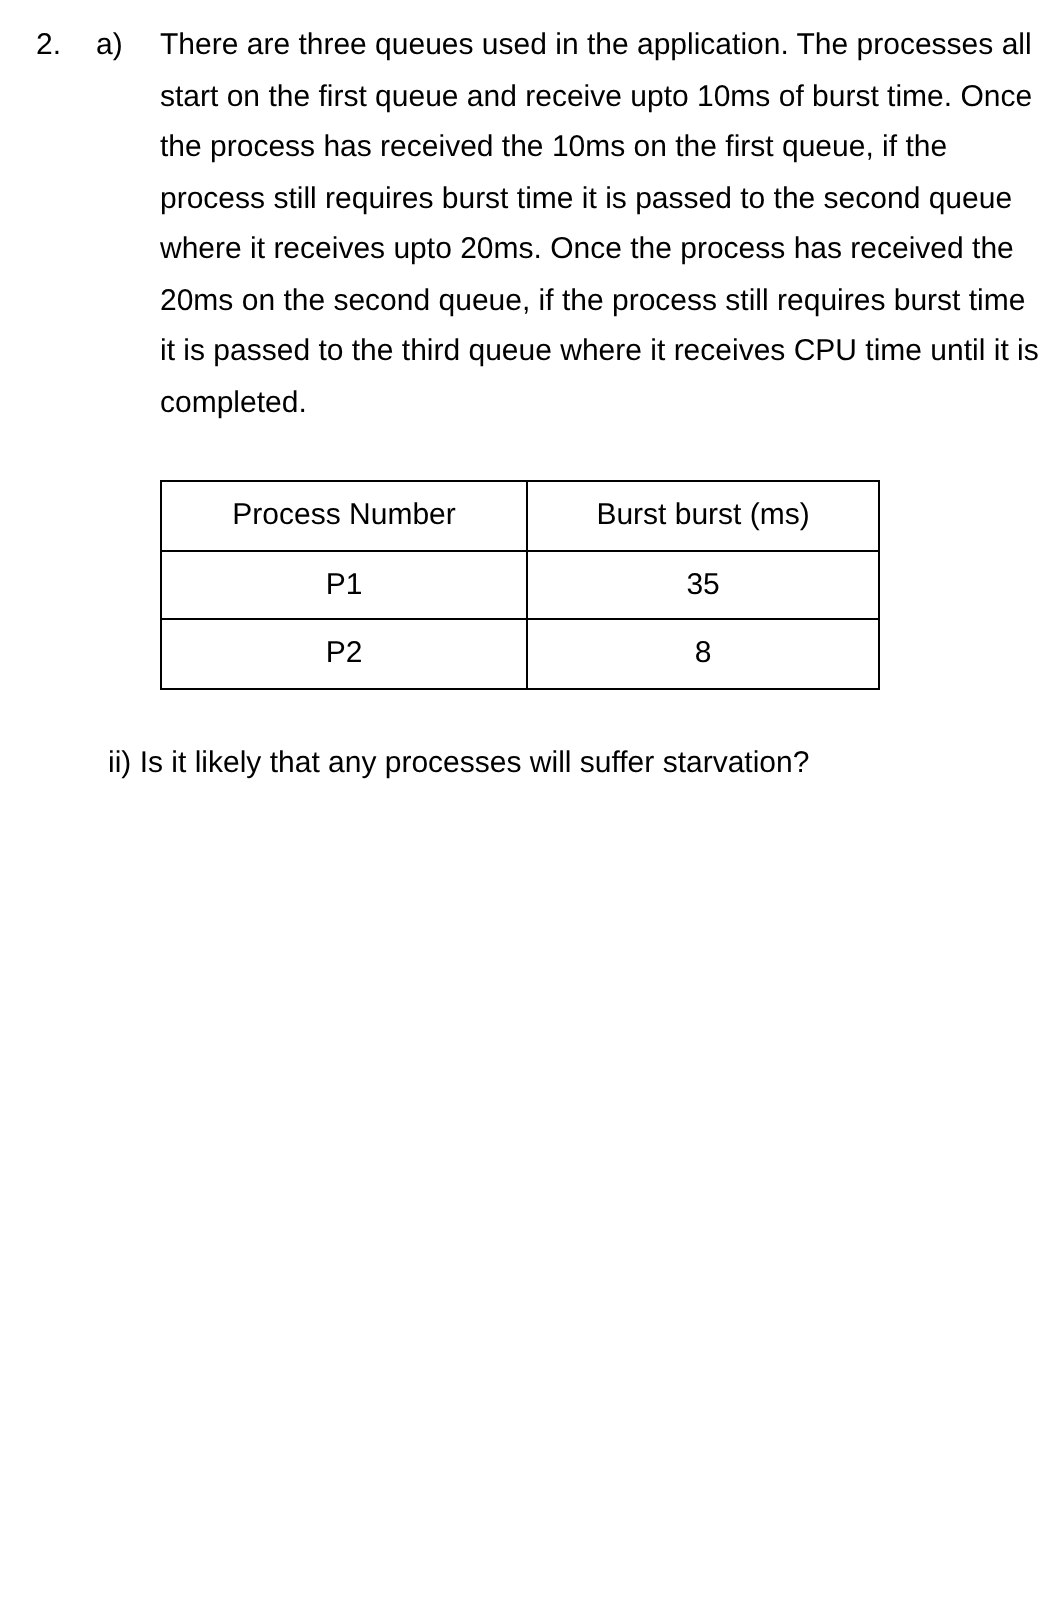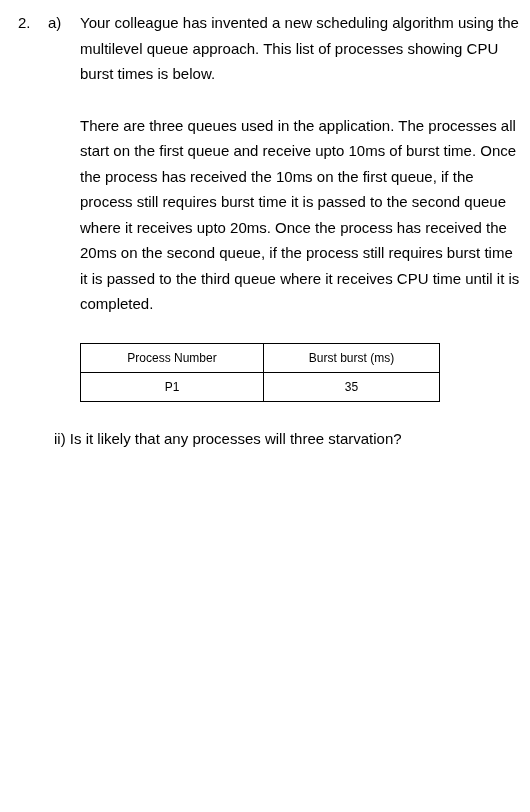--- a/index.html
+++ b/index.html
@@ -42,44 +42,47 @@
       border-collapse: collapse;
       width: 360px;
       margin-top: 12px;
       margin-bottom: 24px;
     }
     th, td {
       border: 1px solid #000;
       padding: 4px 8px;
       text-align: center;
       font-weight: normal;
-      font-size: 12px;
+      font-size: 15px;
     }
     .subpart {
       margin-left: -26px;
     }
   </style>
 </head>
 <body>
 
 <div class="question-wrapper">
   <div class="q-number">2.</div>
   <div class="q-part">a)</div>
   <div class="q-content">
-    <div class="para">Your colleague has invented a new scheduling algorithm using the multilevel queue approach. This list of processes showing CPU burst times is below.</div>
     <div class="para">There are three queues used in the application.  The processes all start on the first queue and receive upto 10ms of burst time.  Once the process has received the 10ms on the first queue, if the process still requires burst time it is passed to the second queue where it receives upto 20ms.  Once the process has received the 20ms on the second queue, if the process still requires burst time it is passed to the third queue where it receives CPU time until it is completed.</div>
 
     <table>
       <tbody>
           <tr>
         <th>Process Number</th>
         <th>Burst burst (ms)</th>
       </tr>
       <tr>
         <td>P1</td>
         <td>35</td>
       </tr>
+      <tr>
+        <td>P2</td>
+        <td>8</td>
+      </tr>
     </tbody>
       </table>
 
-    <div class="subpart">ii) Is it likely that any processes will three starvation?</div>
+    <div class="subpart">ii) Is it likely that any processes will suffer starvation?</div>
   </div>
 </div>
 
 </body></html>

